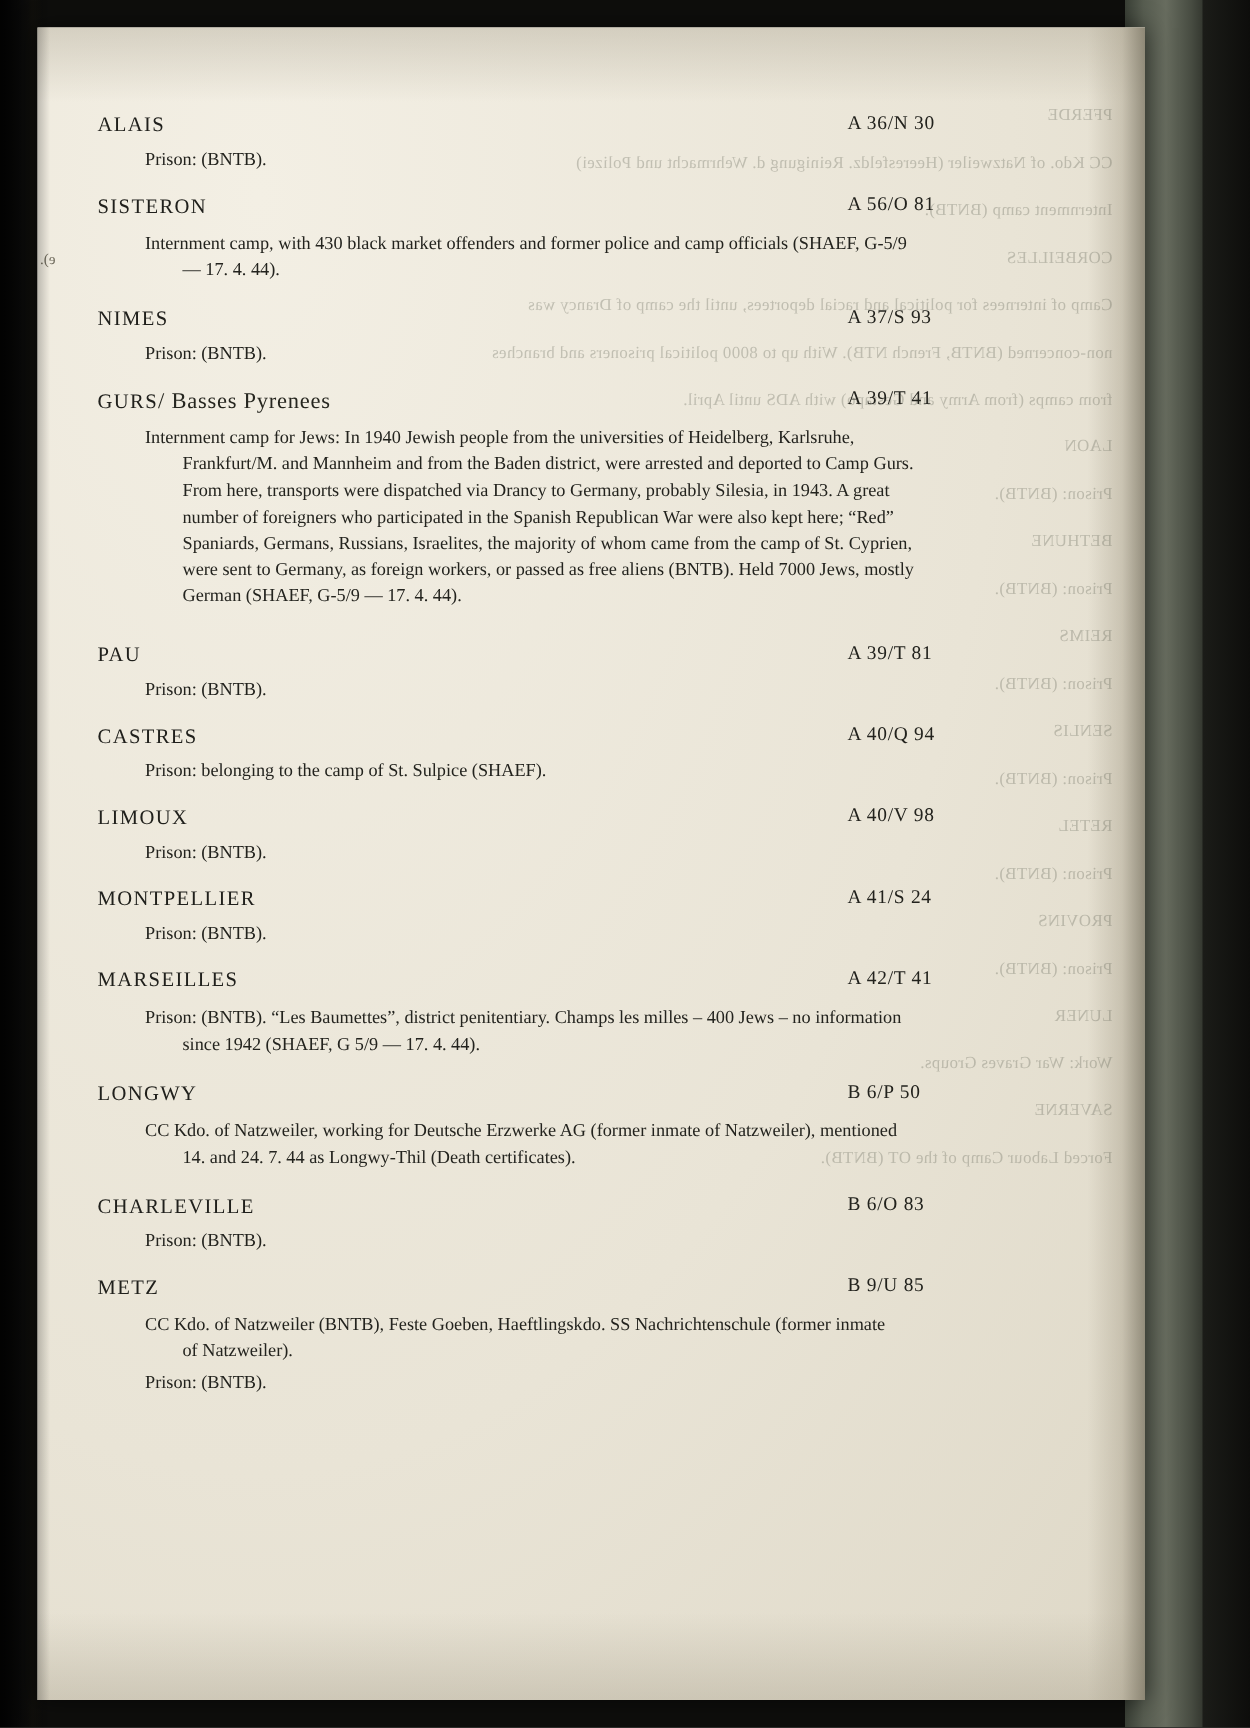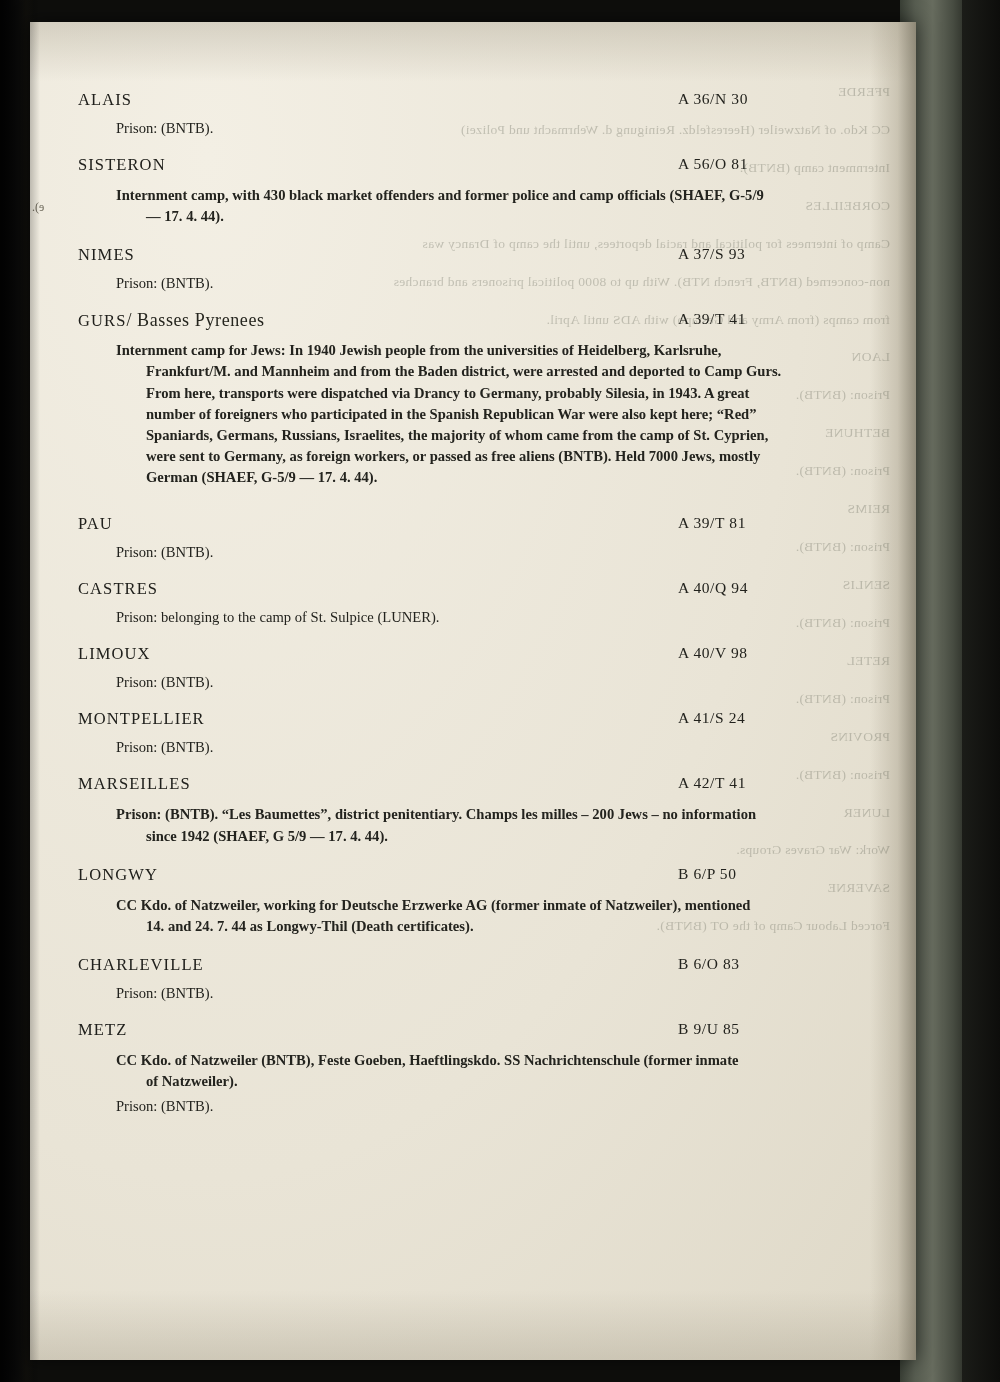--- a/index.html
+++ b/index.html
@@ -139,21 +139,20 @@
     letter-spacing: 0.6px;
     color: #22221d;
     white-space: nowrap;
   }
   .body {
     margin: 6px 0 0 38px;
     font-size: 14.6px;
     line-height: 1.45;
     color: #23231e;
     text-align: left;
-    font-weight: bold;
   }
   .body .cont {
     display: block;
     padding-left: 30px;
   }
   .prison {
     margin: 6px 0 0 38px;
     font-size: 14.6px;
     color: #23231e;
   }
@@ -231,36 +230,36 @@
           <div class="body"><span class="">Internment camp for Jews: In 1940 Jewish people from the universities of Heidelberg, Karlsruhe,</span><span class="cont">Frankfurt/M. and Mannheim and from the Baden district, were arrested and deported to Camp Gurs.</span><span class="cont">From here, transports were dispatched via Drancy to Germany, probably Silesia, in 1943.  A great</span><span class="cont">number of foreigners who participated in the Spanish Republican War were also kept here; “Red”</span><span class="cont">Spaniards, Germans, Russians, Israelites, the majority of whom came from the camp of St. Cyprien,</span><span class="cont">were sent to Germany, as foreign workers, or passed as free aliens (BNTB). Held 7000 Jews, mostly</span><span class="cont">German  (SHAEF, G-5/9  —  17. 4. 44).</span></div>
           <div class="spacer-lg"></div>
         </div>
         <div class="entry">
           <div class="entry-head"><span class="place">PAU</span><span class="code">A 39/T 81</span></div>
           <div class="prison">Prison: (BNTB).</div>
           <div class="spacer-md"></div>
         </div>
         <div class="entry">
           <div class="entry-head"><span class="place">CASTRES</span><span class="code">A 40/Q 94</span></div>
-          <div class="prison">Prison: belonging  to  the  camp  of  St. Sulpice  (LUNER).</div>
+          <div class="prison">Prison: belonging  to  the  camp  of  St. Sulpice  (SHAEF).</div>
           <div class="spacer-md"></div>
         </div>
         <div class="entry">
           <div class="entry-head"><span class="place">LIMOUX</span><span class="code">A 40/V 98</span></div>
           <div class="prison">Prison: (BNTB).</div>
           <div class="spacer-md"></div>
         </div>
         <div class="entry">
           <div class="entry-head"><span class="place">MONTPELLIER</span><span class="code">A 41/S 24</span></div>
           <div class="prison">Prison: (BNTB).</div>
           <div class="spacer-md"></div>
         </div>
         <div class="entry">
           <div class="entry-head"><span class="place">MARSEILLES</span><span class="code">A 42/T 41</span></div>
-          <div class="body"><span class="">Prison: (BNTB). “Les Baumettes”, district penitentiary. Champs les milles – 200 Jews – no information</span><span class="cont">since  1942   (SHAEF,  G 5/9  —  17. 4. 44).</span></div>
+          <div class="body"><span class="">Prison: (BNTB). “Les Baumettes”, district penitentiary. Champs les milles – 400 Jews – no information</span><span class="cont">since  1942   (SHAEF,  G 5/9  —  17. 4. 44).</span></div>
           <div class="spacer-md"></div>
         </div>
         <div class="entry">
           <div class="entry-head"><span class="place">LONGWY</span><span class="code">B 6/P 50</span></div>
           <div class="body"><span class="">CC Kdo. of Natzweiler, working for Deutsche Erzwerke AG (former inmate of  Natzweiler), mentioned</span><span class="cont">14. and  24. 7. 44 as Longwy-Thil (Death  certificates).</span></div>
           <div class="spacer-md"></div>
         </div>
         <div class="entry">
           <div class="entry-head"><span class="place">CHARLEVILLE</span><span class="code">B 6/O 83</span></div>
           <div class="prison">Prison: (BNTB).</div>

